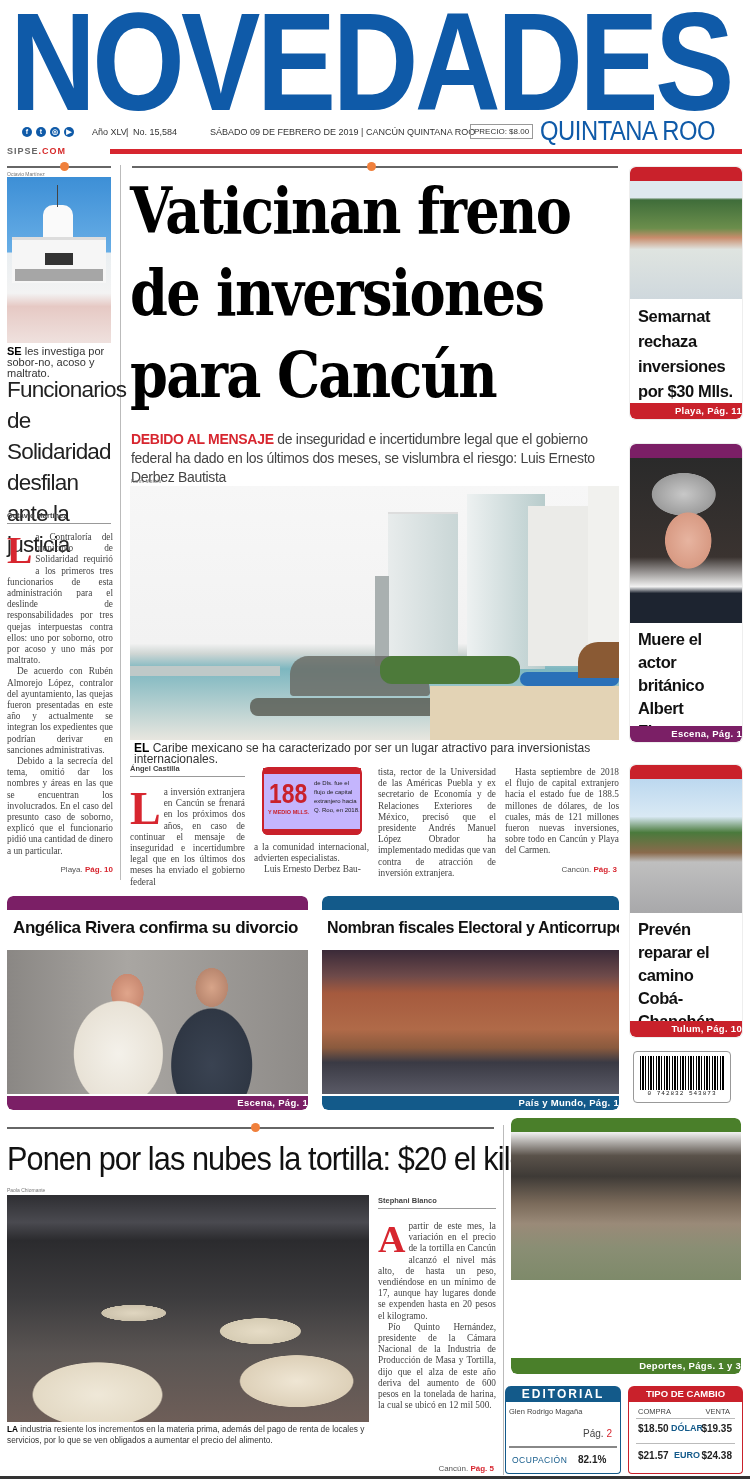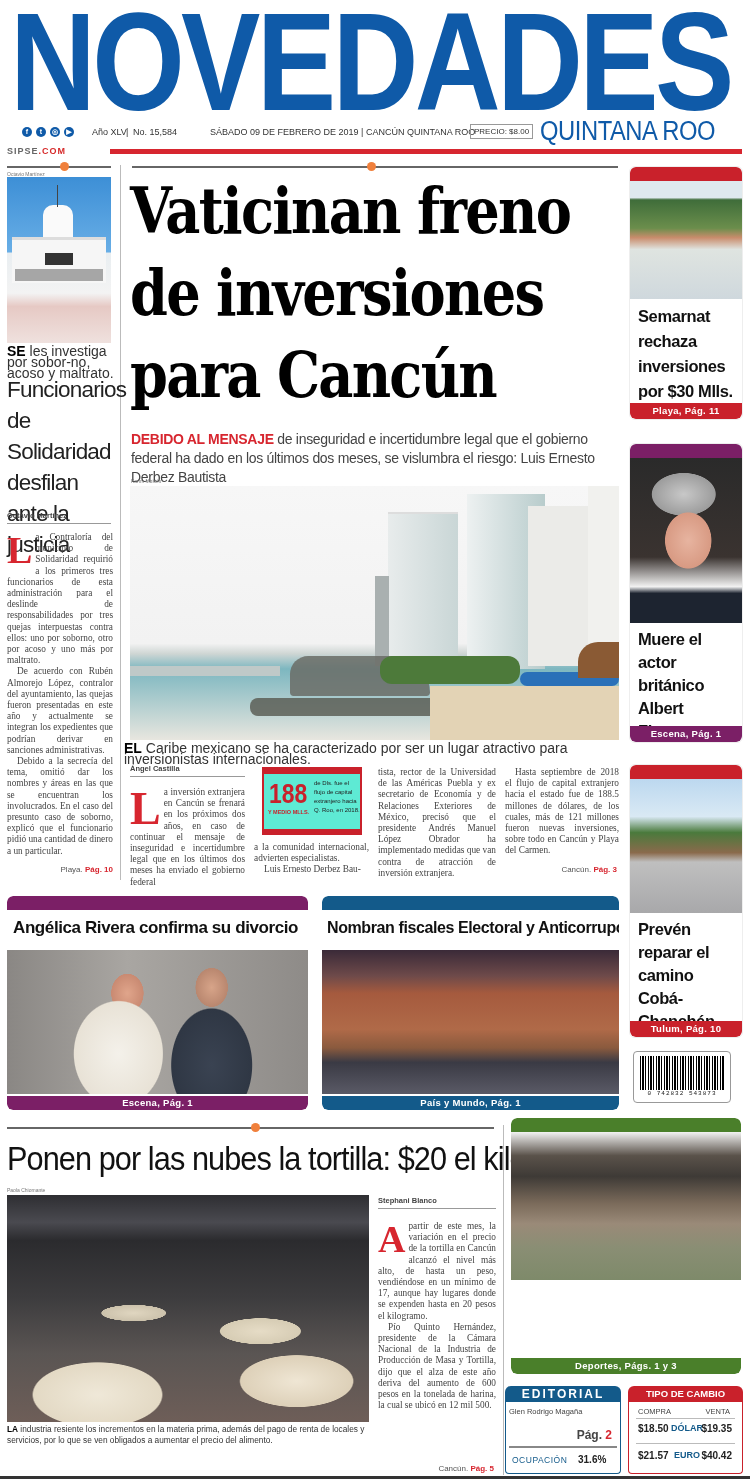--- a/index.html
+++ b/index.html
@@ -17,32 +17,32 @@
 .infobar .precio{position:absolute;left:470px;top:2px;border:1px solid #999;padding:2px 3px;font-size:8px}
 .infobar .region{position:absolute;left:540px;top:-6px;font-size:27px;color:#0f5aa8;letter-spacing:-0.5px;transform:scaleX(0.88);transform-origin:left top;white-space:nowrap}
 .sipse{left:7px;top:146px;font-size:9px;font-weight:bold;color:#666;letter-spacing:1px}
 .sipse b{color:#d62a2a}
 .redbar{left:110px;top:149px;width:632px;height:5px;background:#d7262f}
 .rule{height:2px;background:#666}
 .dot{width:9px;height:9px;border-radius:50%;background:#f0803c;position:absolute;top:-4px}
 .vline{width:1px;background:#bbb}
 .credit{font-size:5px;color:#777}
 .photo{overflow:hidden}
-.caption{font-size:14px;color:#333;line-height:11px}
+.caption{font-size:11px;color:#333;line-height:11px}
 .caption b{color:#000}
 .body-text{font-family:"Liberation Serif",serif;font-size:9.3px;line-height:11.2px;color:#444;text-align:justify}
 .body-text p{text-indent:10px}
 .body-text p.drop{text-indent:0}
 .dropcap{float:left;font-size:38px;line-height:32px;color:#d7262f;font-weight:bold;margin-right:3px;margin-top:2px;font-family:"Liberation Serif",serif}
 .page-ref{font-size:8px;color:#555;text-align:right;font-family:"Liberation Sans",sans-serif}
 .page-ref b{color:#d7262f}
 .byline{font-size:7.5px;font-weight:bold;color:#444;border-bottom:1px solid #999;padding-bottom:3px}
 .card{border-radius:6px;overflow:hidden;background:#fff}
 .card-top{height:14px;border-radius:6px 6px 0 0}
-.card-foot{height:16px;border-radius:0 0 6px 6px;color:#fff;font-weight:bold;font-size:9.5px;text-align:center;line-height:16px;letter-spacing:0.3px}
+.card-foot{height:16px;border-radius:0 0 6px 6px;color:#fff;font-weight:bold;font-size:9.5px;text-align:right;line-height:16px;letter-spacing:0.3px}
 .card-title{font-weight:bold;color:#111;font-family:"Liberation Sans Narrow","Liberation Sans",sans-serif;letter-spacing:-0.4px}
 .red{background:#c9212b}
 .purple{background:#7b1f66}
 .blue{background:#135a8a}
 .green{background:#4a7f2a}
 </style>
 </head>
 <body>
 
 <div class="abs masthead">
@@ -105,27 +105,27 @@
   <div style="position:absolute;left:458px;top:0;width:31px;height:180px;background:#f1f1ee"></div>
   <div style="position:absolute;left:245px;top:90px;width:14px;height:90px;background:#a9b0b0"></div>
   <div style="position:absolute;left:160px;top:170px;width:140px;height:40px;background:#6a6c66;border-radius:20px 40px 4px 4px;opacity:.85"></div>
   <div style="position:absolute;left:250px;top:170px;width:140px;height:28px;background:#4d7a3a;border-radius:12px"></div>
   <div style="position:absolute;left:120px;top:212px;width:250px;height:18px;background:#56584f;border-radius:8px;opacity:.8"></div>
   <div style="position:absolute;left:300px;top:200px;width:189px;height:54px;background:#e3d3b5"></div>
   <div style="position:absolute;left:390px;top:186px;width:99px;height:14px;background:#2a70b8;border-radius:8px"></div>
   <div style="position:absolute;left:448px;top:156px;width:41px;height:36px;background:#8a5a34;border-radius:20px 0 0 0"></div>
   <div style="position:absolute;left:0;top:180px;width:150px;height:10px;background:#bfc9c8"></div>
 </div>
-<div class="abs caption" style="left:124px;top:743px;width:490px;font-size:14px"><b>EL</b><span> Caribe mexicano se ha caracterizado por ser un lugar atractivo para inversionistas internacionales.</span></div>
+<div class="abs caption" style="left:134px;top:743px;width:490px;font-size:12px"><b>EL</b><span> Caribe mexicano se ha caracterizado por ser un lugar atractivo para inversionistas internacionales.</span></div>
 <div class="abs byline" style="left:130px;top:764px;width:115px">Ángel Castilla</div>
 <div class="abs body-text" style="left:130px;top:787px;width:115px">
   <p class="drop"><span class="dropcap" style="font-size:46px;line-height:40px">L</span><span>a inversión extranjera en Cancún se frenará en los próximos dos años, en caso de continuar el mensaje de inseguridad e incertidumbre legal que en los últimos dos meses ha enviado el gobierno federal</span></p>
 </div>
 
-<div class="abs" style="left:262px;top:767px;width:100px;height:68px;border:2px solid #c9212b;border-radius:0;background:#5eead4">
+<div class="abs" style="left:262px;top:767px;width:100px;height:68px;border:2px solid #c9212b;border-radius:6px;background:#c4b5fd">
   <div style="height:6px;background:#c9212b;margin:-1px -1px 0"></div>
   <div style="position:absolute;left:5px;top:12px;font-family:'Liberation Sans Narrow','Liberation Sans',sans-serif;font-weight:bold;font-size:27px;color:#c9212b;line-height:26px;transform:scaleX(0.85);transform-origin:left">188</div>
   <div style="position:absolute;left:4px;top:40px;font-size:5.5px;font-weight:bold;color:#c9212b">Y MEDIO MLLS.</div>
   <div style="position:absolute;left:50px;top:10px;width:46px;font-size:6px;line-height:9px;color:#222">de Dls. fue el flujo de capital extranjero hacia Q. Roo, en 2018.</div>
   <div style="position:absolute;left:-2px;bottom:-2px;width:100px;height:6px;background:#c9212b;border-radius:0 0 6px 6px"></div>
 </div>
 <div class="abs body-text" style="left:254px;top:842px;width:115px">
   <p class="drop">a la comunidad internacional, advierten especialistas.</p>
   <p>Luis Ernesto Derbez Bau-</p>
 </div>
@@ -191,40 +191,40 @@
 <div class="abs card" style="left:511px;top:1118px;width:230px;height:256px">
   <div class="card-top green"></div>
   <div class="photo" style="height:148px;background:linear-gradient(180deg,#f2f2f2 0%,#5a524a 16%,#3e3a36 30%,#7a6a5a 48%,#9a8a78 62%,#8a8e74 78%,#7e8a6a 100%)"></div>
   <div class="card-foot green" style="position:absolute;bottom:0;left:0;right:0">Deportes, Págs. 1 y 3</div>
 </div>
 
 <div class="abs" style="left:505px;top:1386px;width:116px;height:88px">
   <div style="height:16px;background:#135a8a;border-radius:6px 6px 0 0;color:#fff;font-weight:bold;font-size:12px;letter-spacing:2px;text-align:center;line-height:16px">EDITORIAL</div>
   <div style="border:1px solid #135a8a;border-top:none;height:72px;border-radius:0 0 4px 4px;position:relative">
     <div style="position:absolute;left:3px;top:5px;font-size:7.5px;color:#444">Glen Rodrigo Magaña</div>
-    <div style="position:absolute;right:8px;top:26px;font-size:12px;font-weight:bold;color:#444"><span>Pág.</span> <span style="color:#d7262f">2</span></div>
+    <div style="position:absolute;right:8px;top:26px;font-size:10px;font-weight:normal;color:#444"><span>Pág.</span> <span style="color:#d7262f">2</span></div>
     <div style="position:absolute;left:3px;right:3px;top:44px;height:2px;background:#888"></div>
     <div style="position:absolute;left:6px;top:53px;font-size:8.5px;font-weight:normal;color:#135a8a;letter-spacing:0.5px">OCUPACIÓN</div>
-    <div style="position:absolute;left:72px;top:52px;font-size:10px;font-weight:bold;color:#222">31.6%</div>
+    <div style="position:absolute;left:72px;top:52px;font-size:10px;font-weight:bold;color:#222">82.1%</div>
   </div>
 </div>
 
 <div class="abs" style="left:628px;top:1386px;width:115px;height:88px">
   <div style="height:16px;background:#c9212b;border-radius:6px 6px 0 0;color:#fff;font-weight:bold;font-size:9.5px;text-align:center;line-height:16px">TIPO DE CAMBIO</div>
   <div style="border:1px solid #c9212b;border-top:none;height:72px;border-radius:0 0 4px 4px;position:relative;font-family:'Liberation Sans Narrow','Liberation Sans',sans-serif">
     <div style="position:absolute;left:9px;top:5px;font-size:7.5px;color:#444">COMPRA</div>
     <div style="position:absolute;right:12px;top:5px;font-size:7.5px;color:#444">VENTA</div>
     <div style="position:absolute;left:7px;right:7px;top:16px;height:1px;background:#bbb"></div>
     <div style="position:absolute;left:0;right:0;top:21px;height:16px;font-size:10px;font-weight:bold">
       <span style="position:absolute;left:9px;color:#222">$18.50</span>
       <span style="position:absolute;left:42px;color:#135a8a;font-size:9px">DÓLAR</span>
       <span style="position:absolute;right:10px;color:#222">$19.35</span>
     </div>
     <div style="position:absolute;left:7px;right:7px;top:41px;height:1px;background:#bbb"></div>
     <div style="position:absolute;left:0;right:0;top:48px;height:16px;font-size:10px;font-weight:bold">
       <span style="position:absolute;left:9px;color:#222">$21.57</span>
       <span style="position:absolute;left:45px;color:#135a8a;font-size:9px">EURO</span>
-      <span style="position:absolute;right:10px;color:#222">$40.42</span>
+      <span style="position:absolute;right:10px;color:#222">$24.38</span>
     </div>
   </div>
 </div>
 
 <div class="abs" style="left:0;top:1476px;width:750px;height:3px;background:#333"></div>
 
 </body></html>

